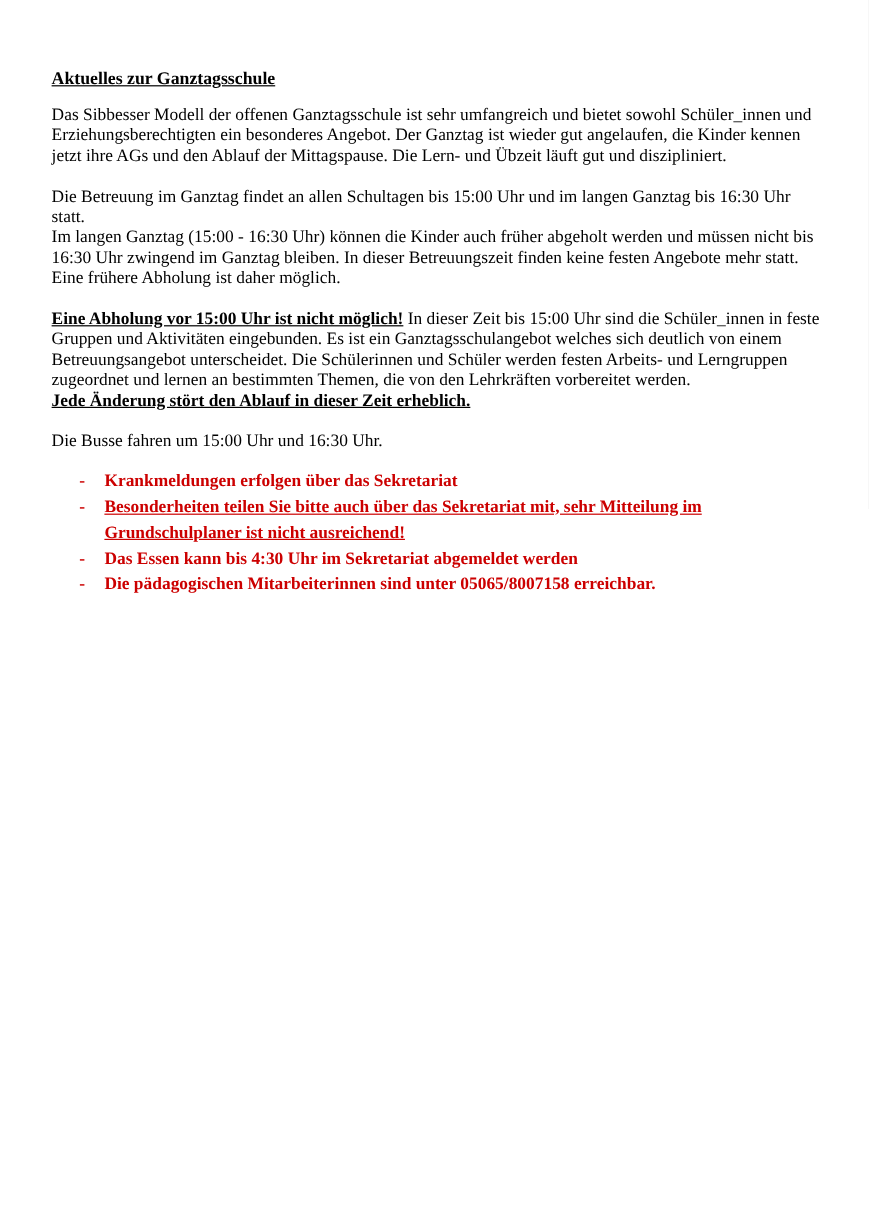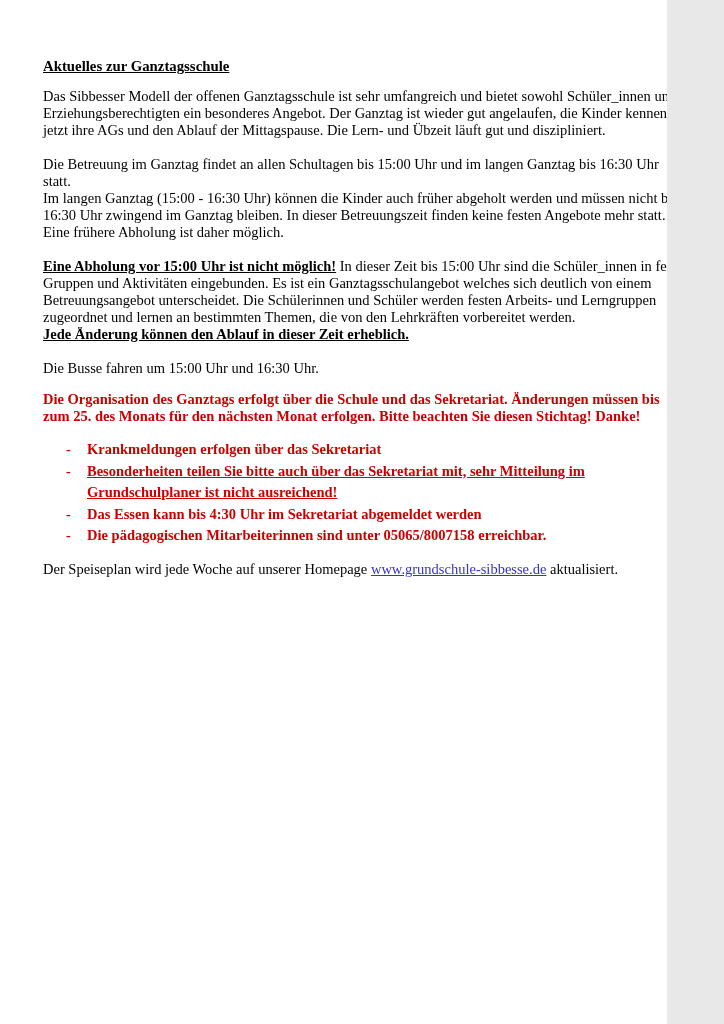--- a/index.html
+++ b/index.html
@@ -5,21 +5,21 @@
   :root {
     --warning-red: #cc0000;
     --link-blue: #3333cc;
     --text-black: #000000;
     --page-background: #ffffff;
   }
   * { box-sizing: border-box; }
   html, body { margin: 0; padding: 0; background: #e8e8e8; }
   .page {
     position: relative;
-    width: 667px;
+    width: 724px;
     height: 1024px;
     background: var(--page-background, #ffffff);
     overflow: hidden;
     font-family: "Liberation Serif", "DejaVu Serif", serif;
     color: var(--text-black, #000000);
   }
   .content {
     position: absolute;
     left: 43px;
     top: 57px;
@@ -80,30 +80,27 @@
       <span>Das Sibbesser Modell der offenen Ganztagsschule ist sehr umfangreich und bietet sowohl Schüler_innen und Erziehungsberechtigten ein besonderes Angebot. Der Ganztag ist wieder gut angelaufen, die Kinder kennen jetzt ihre AGs und den Ablauf der Mittagspause. Die Lern- und Übzeit läuft gut und diszipliniert.</span>
     </p>
 
     <p>
       <span>Die Betreuung im Ganztag findet an allen Schultagen bis 15:00 Uhr und im langen Ganztag bis 16:30 Uhr statt.</span><br>
       <span>Im langen Ganztag (15:00 - 16:30 Uhr) können die Kinder auch früher abgeholt werden und müssen nicht bis 16:30 Uhr zwingend im Ganztag bleiben. In dieser Betreuungszeit finden keine festen Angebote mehr statt. Eine frühere Abholung ist daher möglich.</span>
     </p>
 
     <p>
       <span class="bold-underline">Eine Abholung vor 15:00 Uhr ist nicht möglich!</span><span> In dieser Zeit bis 15:00 Uhr sind die Schüler_innen in feste Gruppen und Aktivitäten eingebunden. Es ist ein Ganztagsschulangebot welches sich deutlich von einem Betreuungsangebot unterscheidet. Die Schülerinnen und Schüler werden festen Arbeits- und Lerngruppen zugeordnet und lernen an bestimmten Themen, die von den Lehrkräften vorbereitet werden.</span><br>
-      <span class="bold-underline">Jede Änderung können den Ablauf in dieser Zeit erheblich.</span>
+      <span class="bold-underline">Jede Änderung stört den Ablauf in dieser Zeit erheblich.</span>
     </p>
 
     <p class="tight">
       <span>Die Busse fahren um 15:00 Uhr und 16:30 Uhr.</span>
     </p>
 
-    <p class="red-bold tight">
-      <span>Die Organisation des Ganztags erfolgt über die Schule und das Sekretariat. Änderungen müssen bis zum 25. des Monats für den nächsten Monat erfolgen. Bitte beachten Sie diesen Stichtag! Danke!</span>
-    </p>
 
 
     <ul class="notes-list">
       <li>
         <span class="bullet-marker">-</span>
         <span class="bullet-text">Krankmeldungen erfolgen über das Sekretariat</span>
       </li>
       <li>
         <span class="bullet-marker">-</span>
         <span class="bullet-text underline">Besonderheiten teilen Sie bitte auch über das Sekretariat mit, sehr Mitteilung im Grundschulplaner ist nicht ausreichend!</span>
@@ -111,18 +108,15 @@
       <li>
         <span class="bullet-marker">-</span>
         <span class="bullet-text">Das Essen kann bis 4:30 Uhr im Sekretariat abgemeldet werden</span>
       </li>
       <li>
         <span class="bullet-marker">-</span>
         <span class="bullet-text">Die pädagogischen Mitarbeiterinnen sind unter 05065/8007158 erreichbar.</span>
       </li>
     </ul>
 
-    <p>
-      <span>Der Speiseplan wird jede Woche auf unserer Homepage </span><a class="homepage-link">www.grundschule-sibbesse.de</a><span> aktualisiert.</span>
-    </p>
 
   </div>
 </div>
 
 </body></html>

